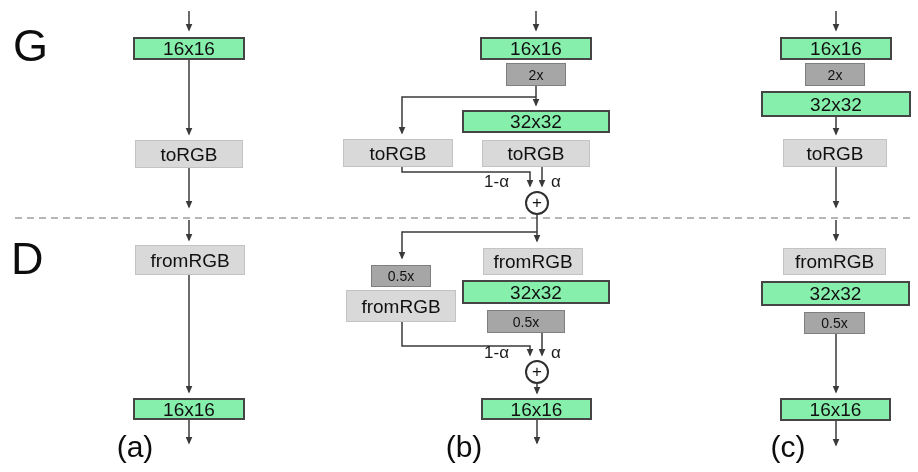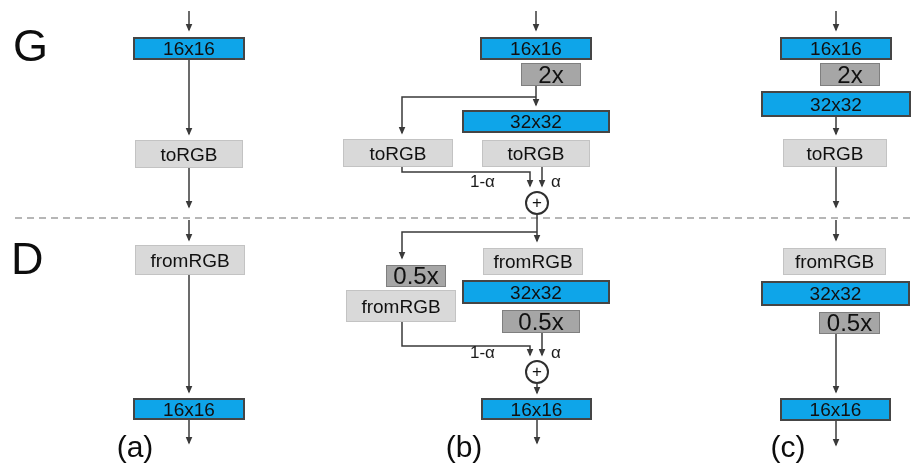--- a/index.html
+++ b/index.html
@@ -21,33 +21,32 @@
     display: flex;
     align-items: center;
     justify-content: center;
     box-sizing: border-box;
     font-size: 19px;
     line-height: 1;
     color: #111;
     white-space: nowrap;
   }
   .box-white {
-    background: #0ea5e9;
+    background: #86efac;
     border: 2px solid var(--box-white-border, #454545);
   }
   .box-light {
     background: var(--box-light-fill, #d9d9d9);
     border: 1px solid var(--box-light-border, #c3c3c3);
     text-align: center;
   }
   .box-dark {
     background: var(--box-dark-fill, #a6a6a6);
     border: 1px solid var(--box-dark-border, #7f7f7f);
-    font-size: 24px;
-    margin-left: 15px;
+    font-size: 14px;
   }
   .sum-node {
     position: absolute;
     width: 24px;
     height: 24px;
     border-radius: 50%;
     background: #ffffff;
     border: 2px solid #2f2f2f;
     box-sizing: border-box;
     display: flex;
@@ -73,21 +72,21 @@
     color: #0d0d0d;
   }
   .greek {
     position: absolute;
     font-size: 17px;
     line-height: 1;
     color: #1a1a1a;
   }
   .greek.right-align {
     width: 53px;
-    text-align: left;
+    text-align: center;
   }
   .watermark {
     position: absolute;
     font-size: 21px;
     line-height: 1;
     color: var(--watermark, #b9b9b9);
     white-space: nowrap;
   }
   svg.wires {
     position: absolute;

